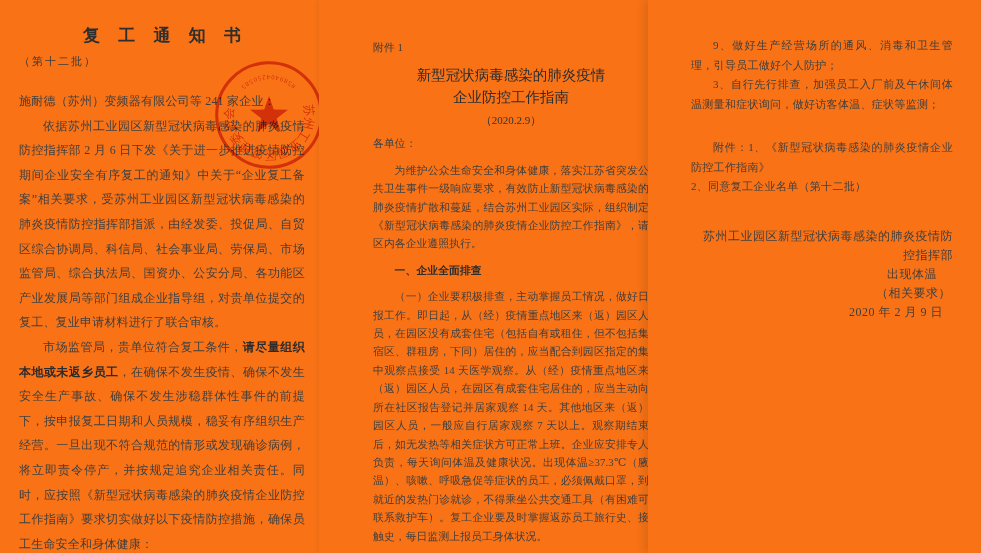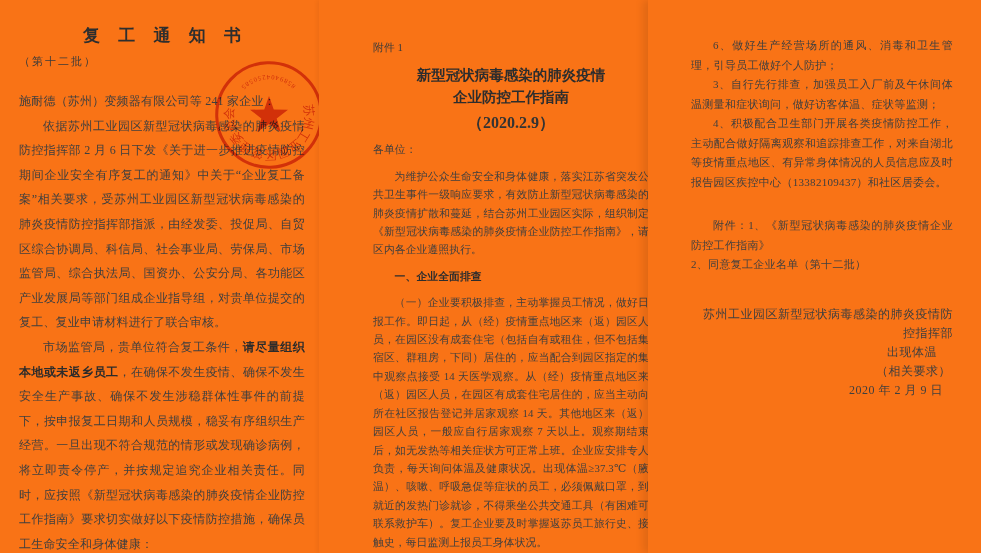--- a/index.html
+++ b/index.html
@@ -24,23 +24,23 @@
   .p1 strong{color:#2b2b2b;}
 
   
   .seal{position:absolute;left:212px;top:58px;width:114px;height:114px;
     opacity:.82;mix-blend-mode:multiply;pointer-events:none;}
   .seal svg{width:100%;height:100%;}
 
   
   .p2 .content{padding:30px 0 0 46px;width:292px;}
   .att-label{font-size:11px;margin:0;color:#3a3a3a;}
-  .guide-title{font-size:14.5px;font-weight:700;text-align:center;line-height:22px;
+  .guide-title{font-size:14.5px;font-weight:400;text-align:center;line-height:22px;
     margin:7px 0 0 0;color:#2d2d2d;}
-  .guide-date{text-align:center;font-size:16px;font-weight:700;margin-top:5px;color:#333;}
+  .guide-date{text-align:center;font-size:11px;font-weight:400;margin-top:5px;color:#333;}
   .p2 p{font-size:10.8px;line-height:18.4px;text-align:justify;margin:8px;letter-spacing:.1px;}
   .p2 .salut2{margin-top:6px;}
   .sec-header{font-weight:700;font-size:11.2px;color:#2d2d2d;}
 
   
   .p3 .content{padding:36px 28px 0 43px;}
   .p3 p{font-size:11px;line-height:19.5px;text-align:justify;margin:0;letter-spacing:.3px;}
   .attach-block{margin-top:24px;}
   .attach-2{margin-left:52px;text-align:left;}
   .sig-block{margin-top:30px;}
@@ -98,23 +98,22 @@
     <p class="indent sec-header">一、企业全面排查</p>
 
     <p class="indent">（一）企业要积极排查，主动掌握员工情况，做好日报工作。即日起，从（经）疫情重点地区来（返）园区人员，在园区没有成套住宅（包括自有或租住，但不包括集宿区、群租房，下同）居住的，应当配合到园区指定的集中观察点接受 14 天医学观察。从（经）疫情重点地区来（返）园区人员，在园区有成套住宅居住的，应当主动向所在社区报告登记并居家观察 14 天。其他地区来（返）园区人员，一般应自行居家观察 7 天以上。观察期结束后，如无发热等相关症状方可正常上班。企业应安排专人负责，每天询问体温及健康状况。出现体温≥37.3℃（腋温）、咳嗽、呼吸急促等症状的员工，必须佩戴口罩，到就近的发热门诊就诊，不得乘坐公共交通工具（有困难可联系救护车）。复工企业要及时掌握返苏员工旅行史、接触史，每日监测上报员工身体状况。</p>
 
     <p class="indent">（二）企业暂缓招聘和接受疫情重点地区来（返）人员。</p>
   </div>
 </section>
 
 <section class="page p3">
   <div class="content">
-    <p class="indent">6、做好生产经营场所的通风、消毒和卫生管理，引导员工做好个人防护；</p>
+    <p class="indent">9、做好生产经营场所的通风、消毒和卫生管理，引导员工做好个人防护；</p>
     <p class="indent">3、自行先行排查，加强员工入厂前及午休间体温测量和症状询问，做好访客体温、症状等监测；</p>
-    <p class="indent">4、积极配合卫生部门开展各类疫情防控工作，主动配合做好隔离观察和追踪排查工作，对来自湖北等疫情重点地区、有异常身体情况的人员信息应及时报告园区疾控中心（13382109437）和社区居委会。</p>
 
     <div class="attach-block">
       <p class="indent">附件：1、《新型冠状病毒感染的肺炎疫情企业防控工作指南》</p>
       <p class="attach-2">2、同意复工企业名单（第十二批）</p>
     </div>
 
     <div class="sig-block">
       <p class="sig-line">苏州工业园区新型冠状病毒感染的肺炎疫情防控指挥部</p>
       <p class="sig-line sig-group">出现体温</p>
       <p class="sig-line sig-note">（相关要求）</p>

